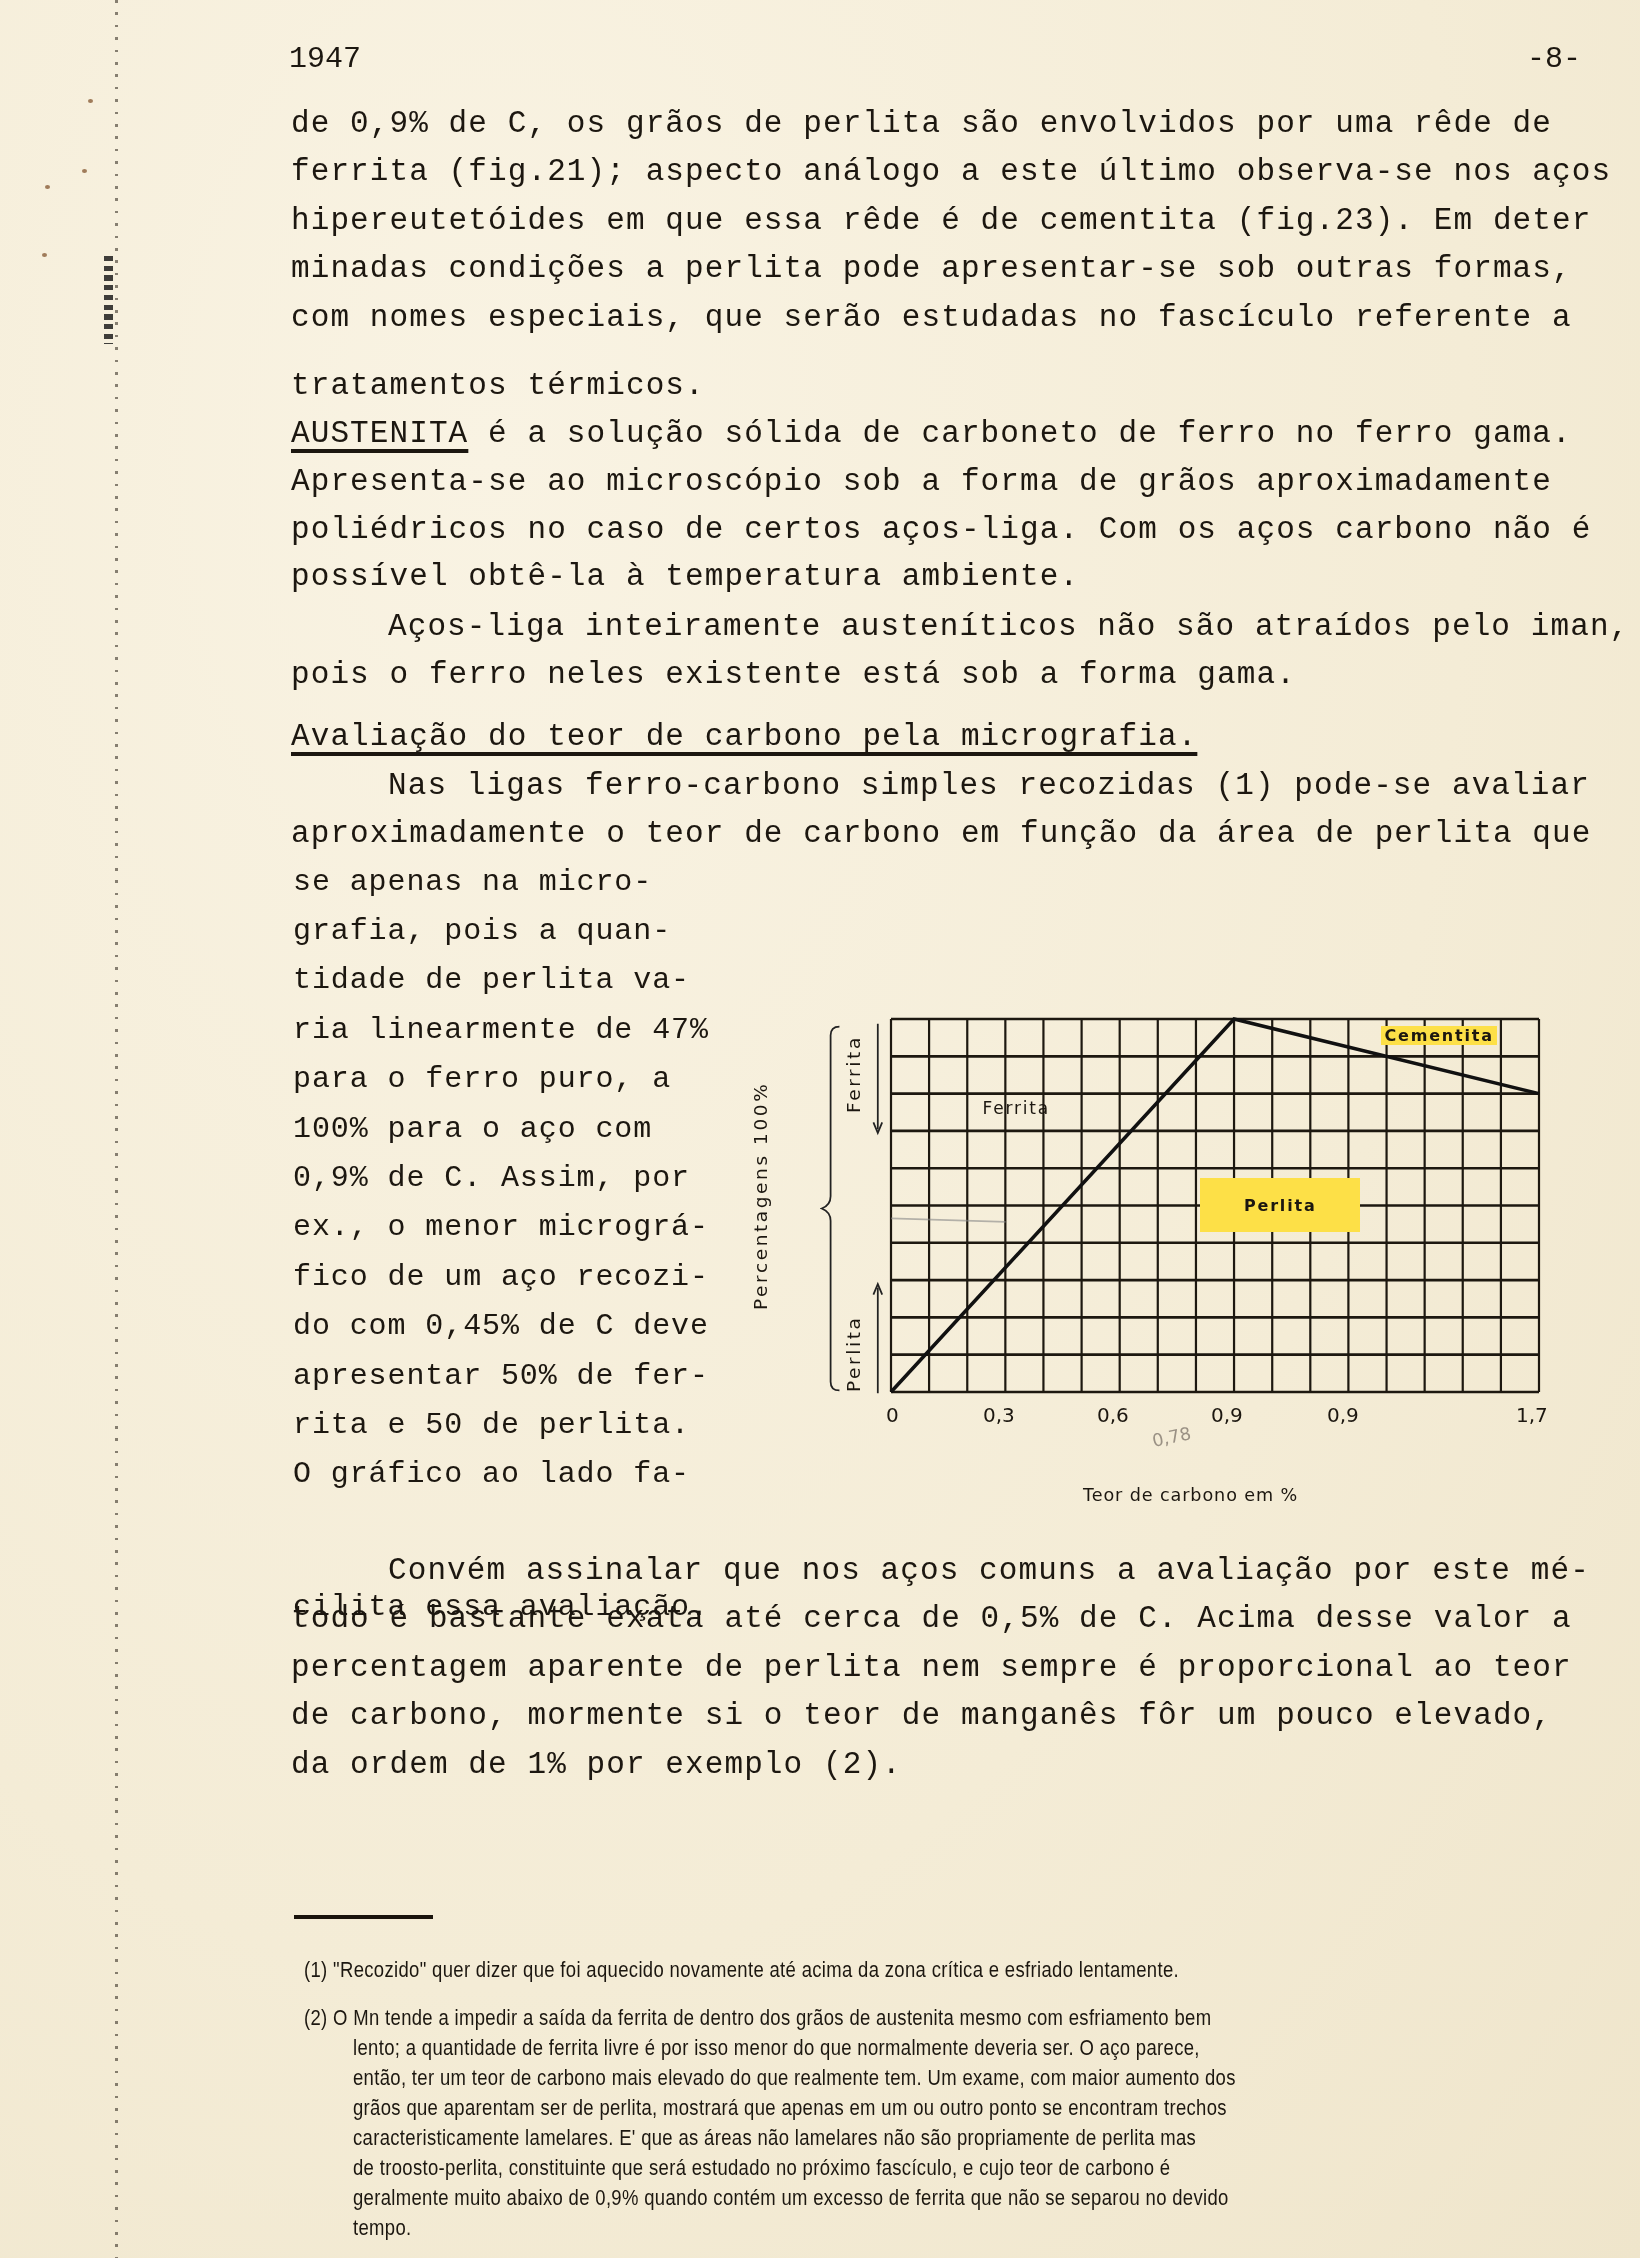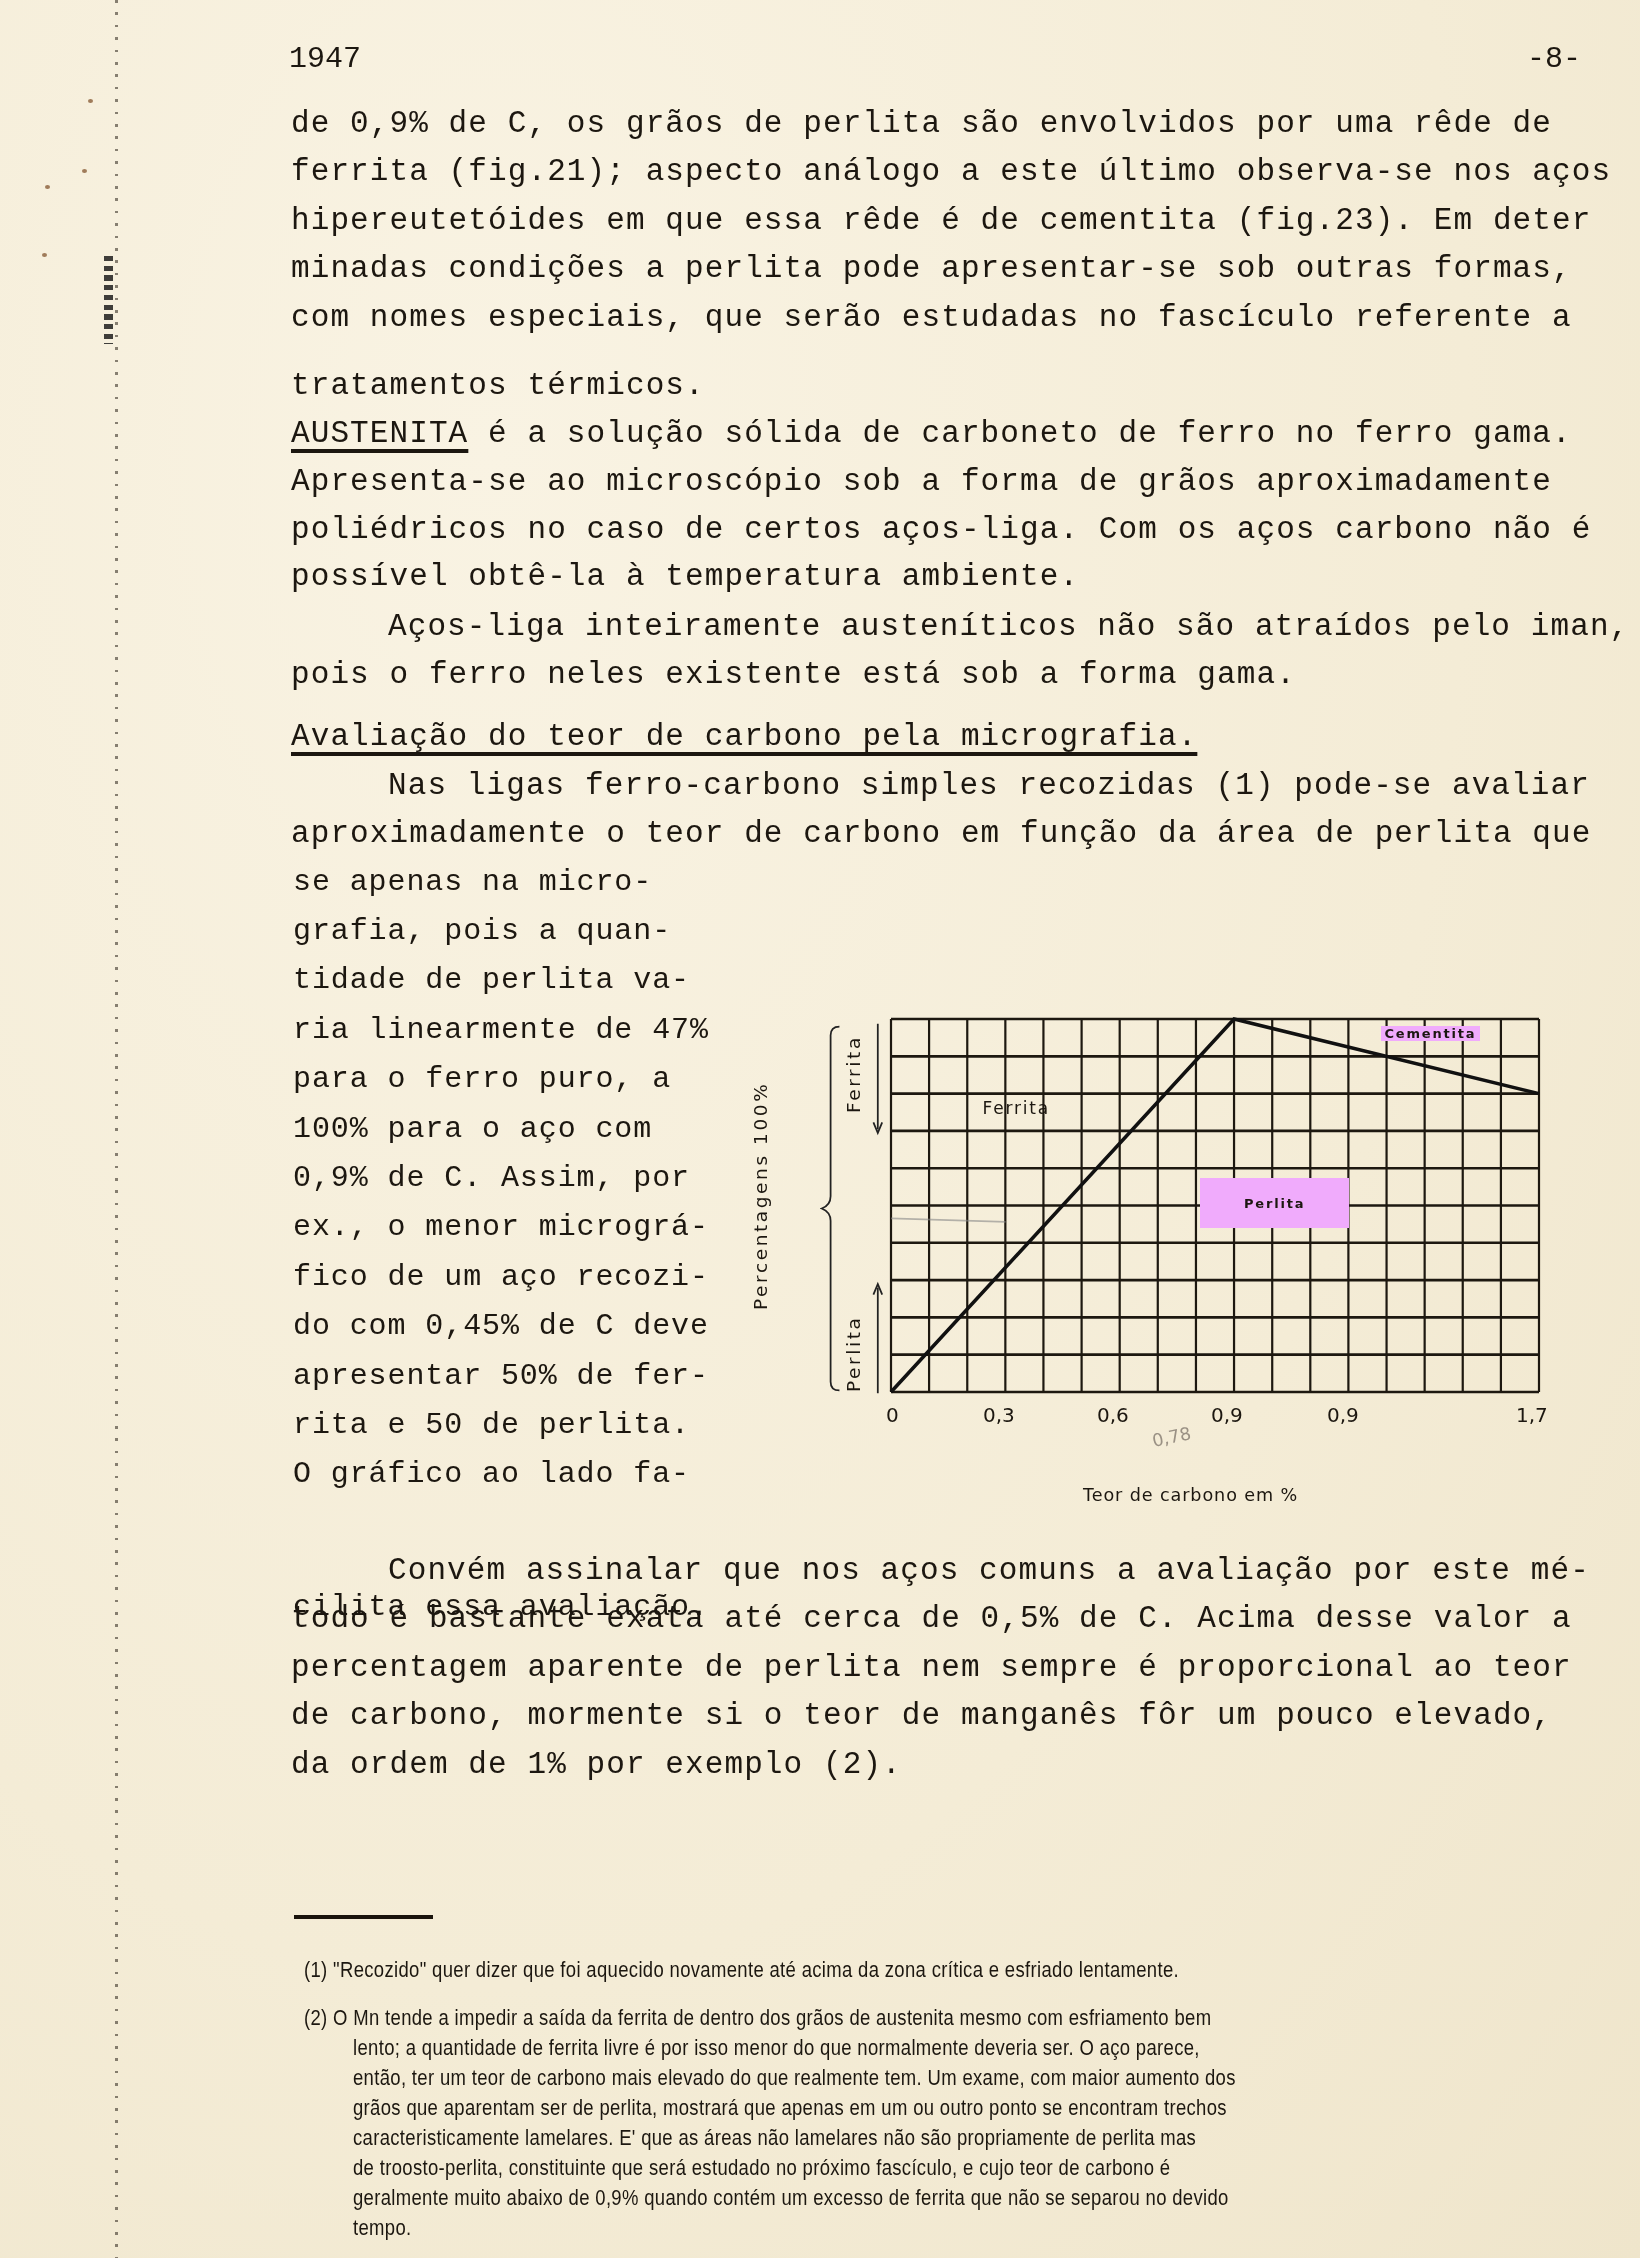--- a/index.html
+++ b/index.html
@@ -21,21 +21,21 @@
   .line { position:absolute; left:291px; font-size:31px; letter-spacing:1.1px; white-space:nowrap; }
   .u { text-decoration:underline; text-decoration-thickness:3.5px; text-underline-offset:7px; }
   .narrow { left:293px; font-size:30px; letter-spacing:0.9px; }
   .sep { position:absolute; left:294px; top:1915px; width:139px; height:3.5px; background:#1a140c; }
   .fn { position:absolute; left:304px; font-family:"Liberation Sans","DejaVu Sans",sans-serif;
         font-size:22px; letter-spacing:0.4px; transform:scaleX(.84); transform-origin:left; white-space:nowrap; }
   .fn.cont { left:353px; }
   
   .chart { position:absolute; left:891px; top:1019px; width:648px; height:373px; }
   .chart svg { position:absolute; left:0; top:0; overflow:visible; }
-  .ctext { position:absolute; font-family:"DejaVu Sans","Liberation Sans",sans-serif; font-size:13px; letter-spacing:1.8px; white-space:nowrap; background:#f0abfc; padding:0 3.5px; }
+  .ctext { position:absolute; font-family:"DejaVu Sans","Liberation Sans",sans-serif; font-size:16px; letter-spacing:1.8px; white-space:nowrap; background:#fde047; padding:0 3.5px; }
   .vtext { position:absolute; font-family:"DejaVu Sans","Liberation Sans",sans-serif; font-size:18.5px; letter-spacing:2.6px; white-space:nowrap; transform:rotate(-90deg); transform-origin:left top; }
   .xtick { position:absolute; top:1403px; font-family:"DejaVu Sans","Liberation Sans",sans-serif; font-size:20px; }
 </style>
 </head>
 <body>
 
 <div class="margin-line"></div>
 <div class="margin-dots"></div>
 <div class="speck" style="left:88px;top:99px"></div>
 <div class="speck" style="left:82px;top:169px"></div>

